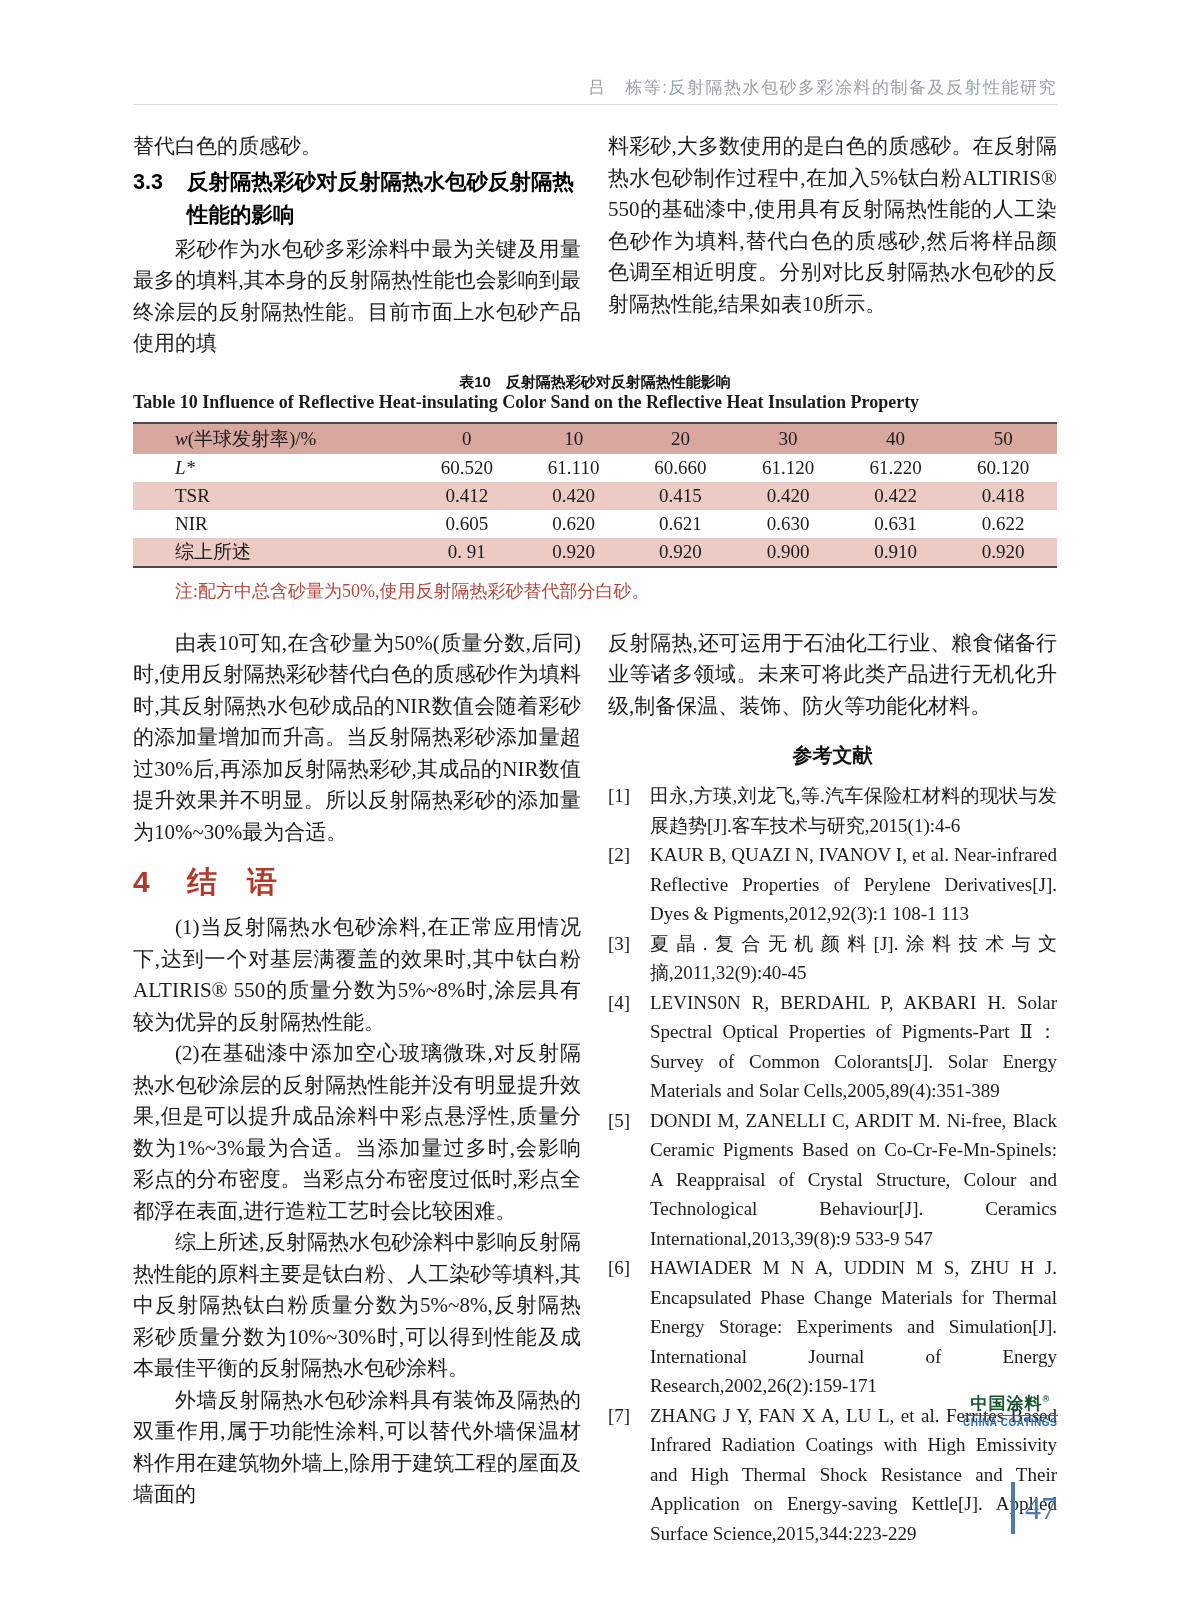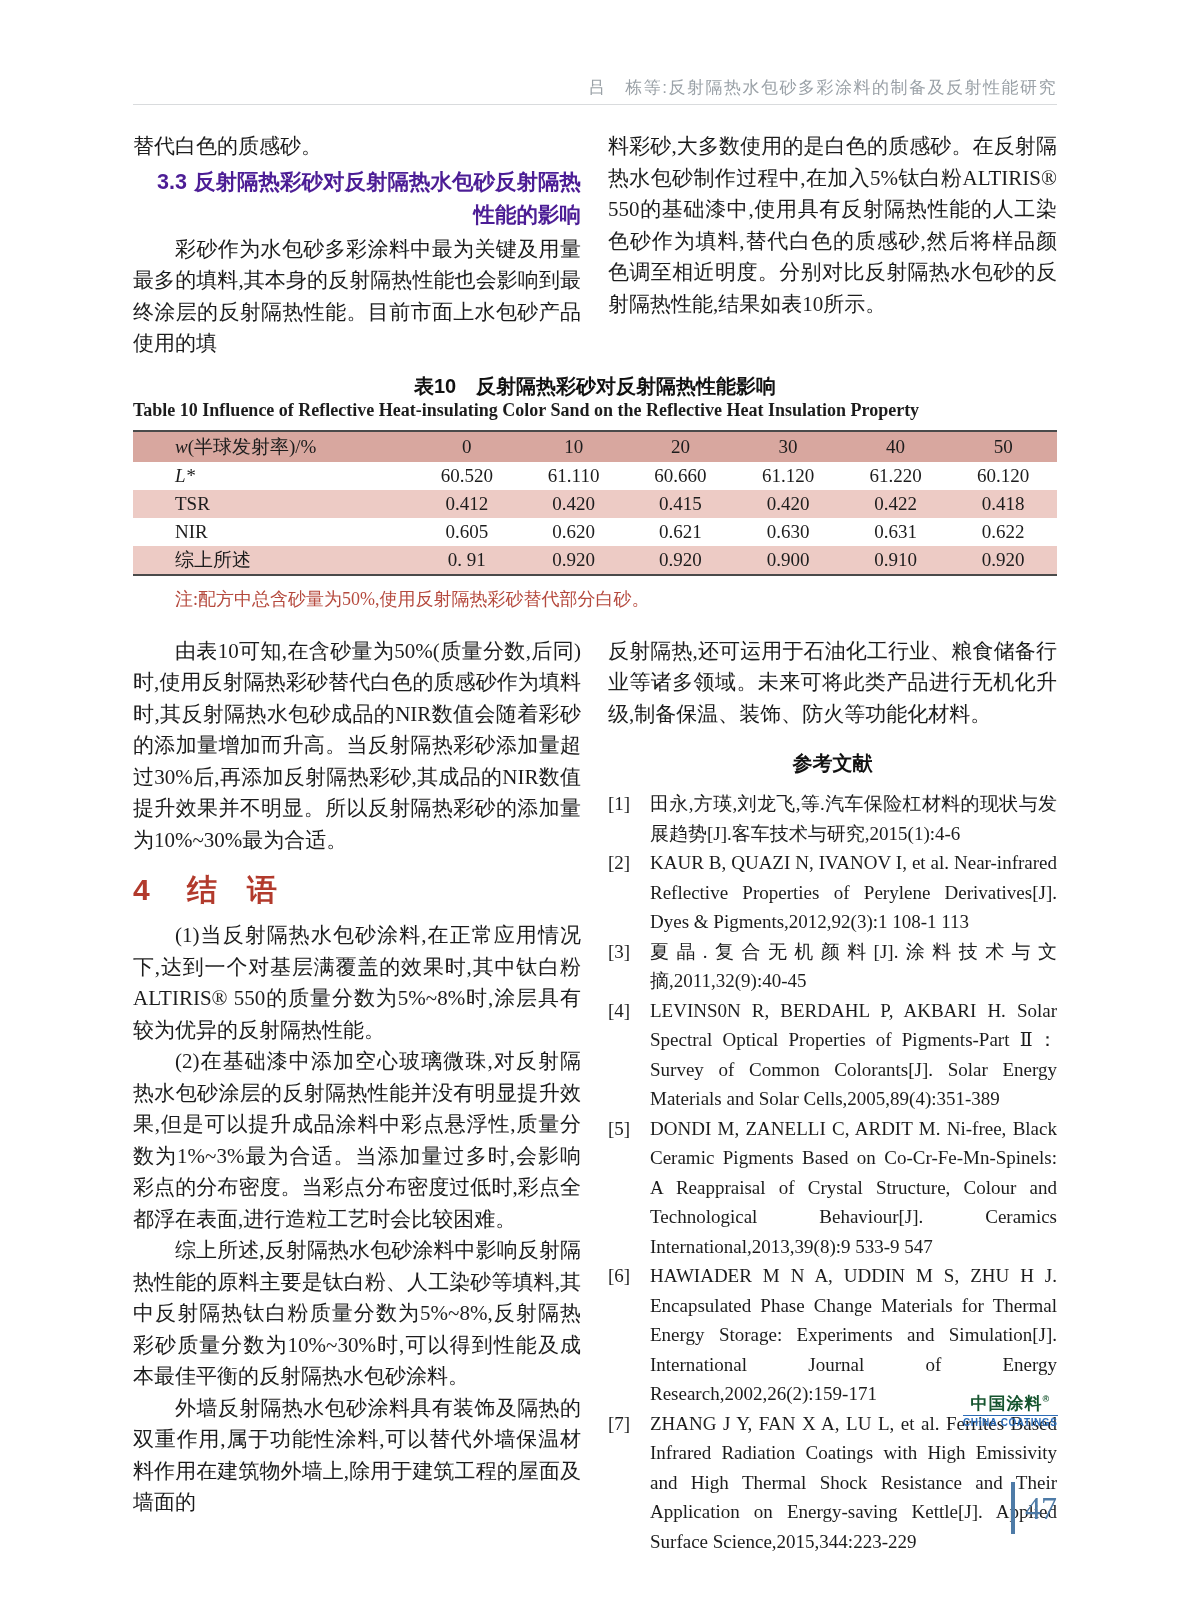--- a/index.html
+++ b/index.html
@@ -16,31 +16,31 @@
   .header-rule {
     position:absolute; top:104px; left:133px; width:924px; height:1px;
     background:#d9dbdd;
   }
   main { position:absolute; left:133px; top:131px; width:924px; }
   .cols { display:grid; grid-template-columns:448px 449px; column-gap:27px; }
   p { margin:0; font-size:21px; line-height:31.5px; text-align:justify; }
   p.indent { text-indent:2em; }
   
   .sec33 {
-    display:flex; margin:3px 0 2px 0; color:#4c1d95;
+    display:flex; margin:3px 0 2px 0; color:#000000;
     font-family:"Liberation Sans","DejaVu Sans",sans-serif;
-    font-size:21.5px; font-weight:bold; line-height:33px;text-align:right;
+    font-size:21.5px; font-weight:bold; line-height:33px;
   }
   .sec33 .num { flex:0 0 54px; }
   .sec33 .ttl { flex:1; }
   
   .table-block { margin-top:13px; }
   .cap-cn {
     text-align:center; font-family:"Liberation Sans","DejaVu Sans",sans-serif;
-    font-weight:bold; font-size:20px; color:#111;
+    font-weight:bold; font-size:15px; color:#111;
   }
   .cap-en { text-align:left; font-weight:bold; font-size:18px; }
   table.t10 {
     width:100%; border-collapse:collapse; margin-top:9px;
     border-top:2px solid #4a4a4a; border-bottom:2px solid #4a4a4a;
     font-size:19px;
   }
   table.t10 td, table.t10 th { font-weight:normal; height:28px; padding:0; text-align:center; }
   table.t10 .lbl { text-align:left; padding-left:42px; width:238px; }
   table.t10 tr.hdr  { background:#d8a79f; height:31px; }

